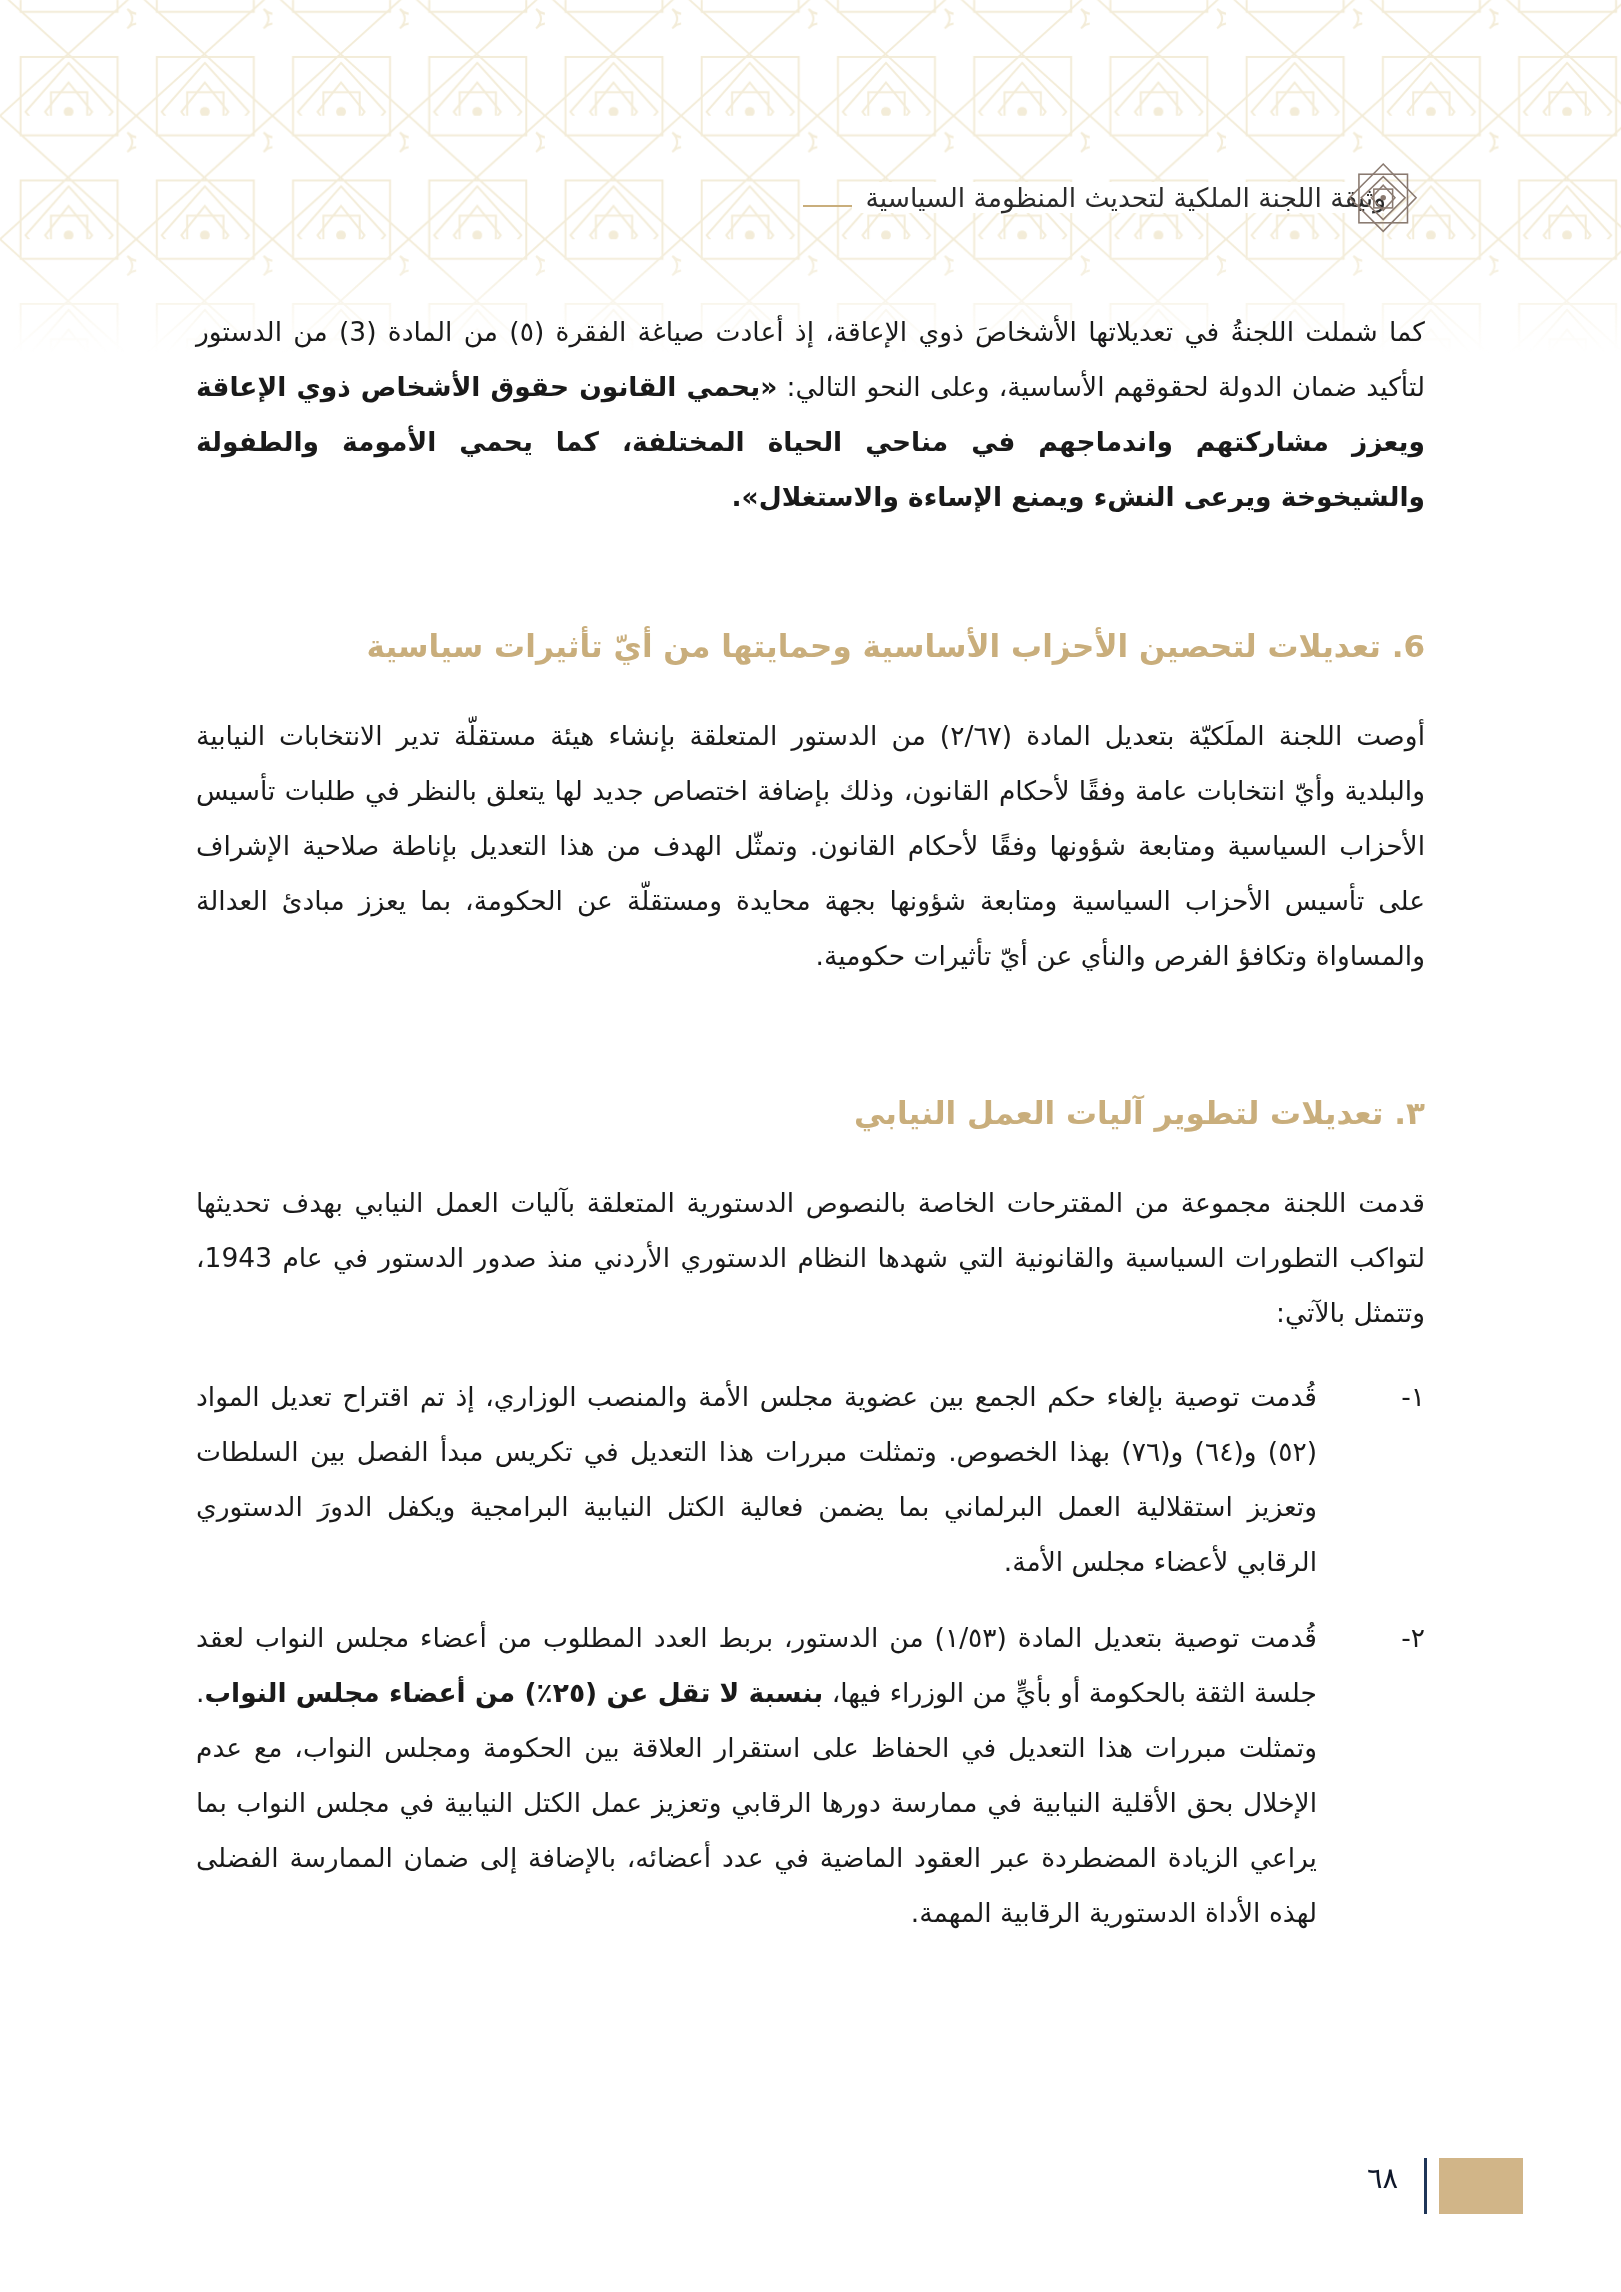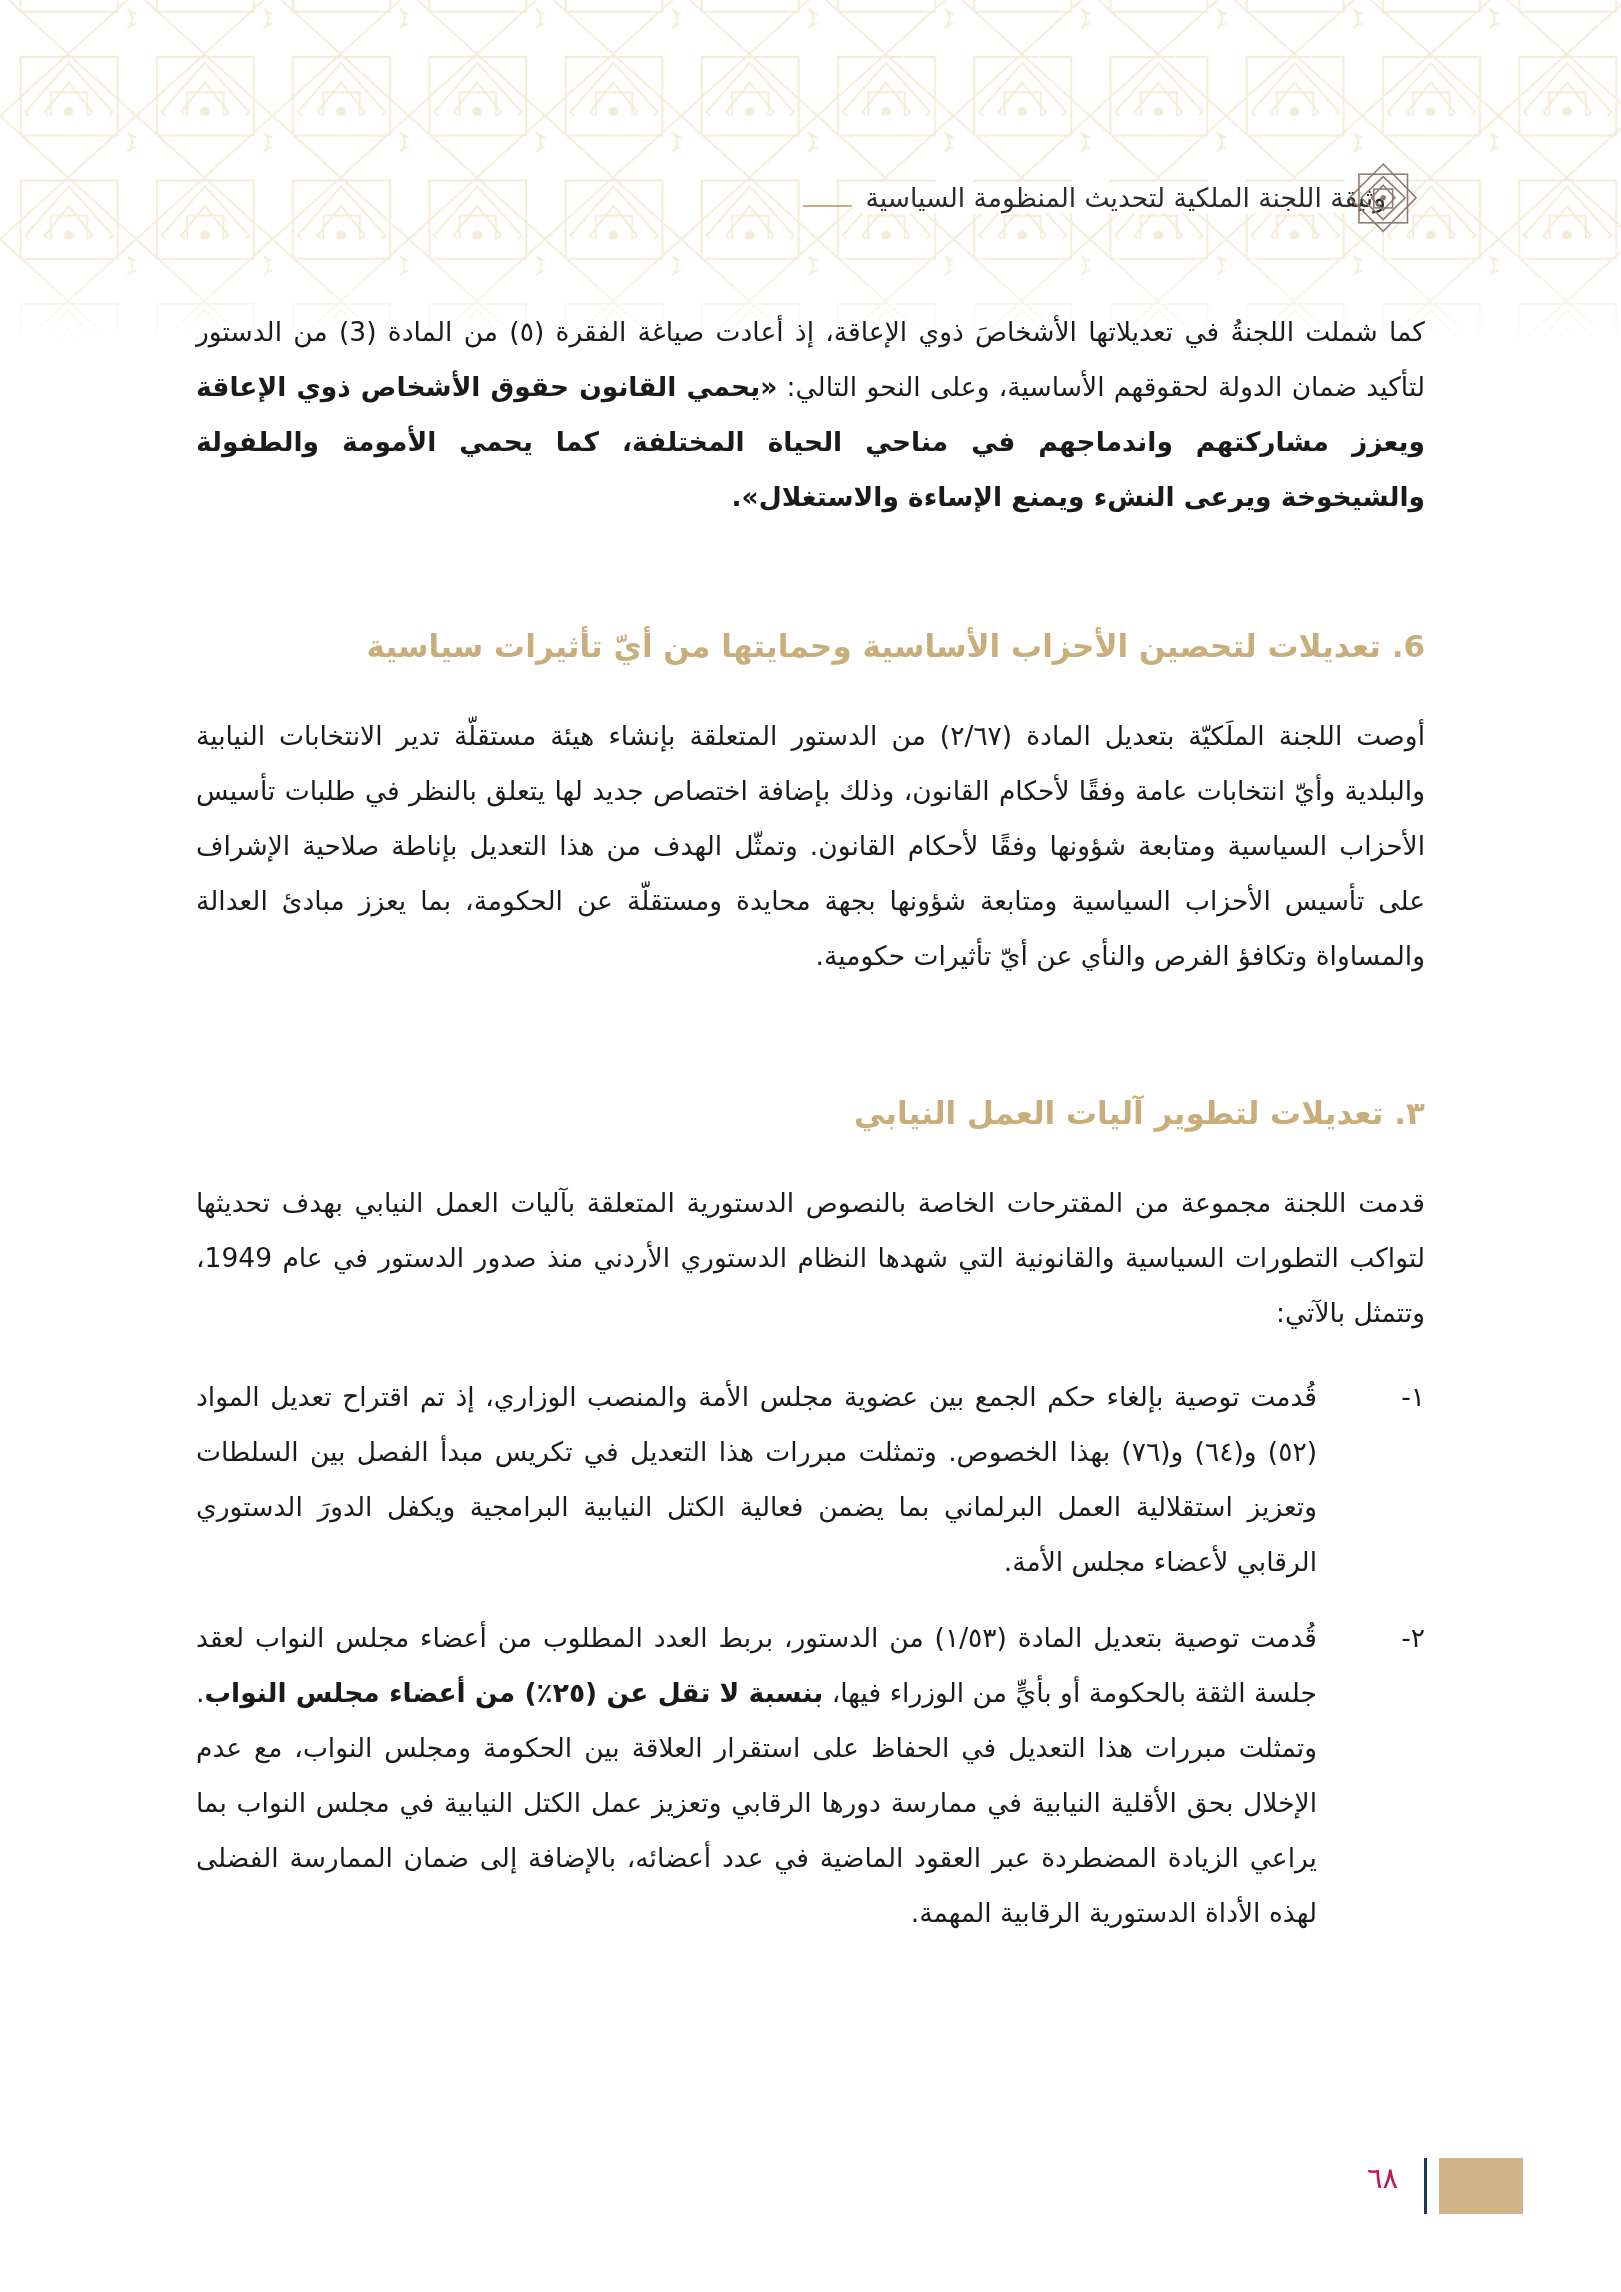--- a/index.html
+++ b/index.html
@@ -50,21 +50,21 @@
     .p1 { margin-top: 9.8px; }
     .list { margin: 29px 0 0 0; padding: 0; list-style: none; }
     .list-item { display: flex; flex-direction: row; margin-bottom: 21.6px; }
     .list-num {
       width: 59px; flex: 0 0 59px; font-size: 26.5px; line-height: 55px;
       text-align: right;
     }
     .list-text { flex: 1; padding-right: 49px; }
     .footer-num {
       position: absolute; top: 2159px; left: 1367px;
-      font-size: 29px; color: #be185d; line-height: 39px;
+      font-size: 29px; color: #0f172a; line-height: 39px;
     }
     .footer-rule {
       position: absolute; top: 2158px; left: 1424px; width: 2.9px; height: 56px;
       background: #1f3558;
     }
     .footer-block {
       position: absolute; top: 2158px; left: 1439px; width: 84px; height: 56px;
       background: #d1b588;
     }
   </style>
@@ -107,21 +107,21 @@
 </svg>
 
 <div class="content">
 
   <p class="para p1"><span>كما شملت اللجنةُ في تعديلاتها الأشخاصَ ذوي الإعاقة، إذ أعادت صياغة الفقرة (٥) من المادة (3) من الدستور لتأكيد ضمان الدولة لحقوقهم الأساسية، وعلى النحو التالي: </span><b>«يحمي القانون حقوق الأشخاص ذوي الإعاقة ويعزز مشاركتهم واندماجهم في مناحي الحياة المختلفة، كما يحمي الأمومة والطفولة والشيخوخة ويرعى النشء ويمنع الإساءة والاستغلال»</b><b>.</b></p>
 
   <h2 class="section-heading h2">6. تعديلات لتحصين الأحزاب الأساسية وحمايتها من أيّ تأثيرات سياسية</h2>
   <p class="para">أوصت اللجنة الملَكيّة بتعديل المادة (٢/٦٧) من الدستور المتعلقة بإنشاء هيئة مستقلّة تدير الانتخابات النيابية والبلدية وأيّ انتخابات عامة وفقًا لأحكام القانون، وذلك بإضافة اختصاص جديد لها يتعلق بالنظر في طلبات تأسيس الأحزاب السياسية ومتابعة شؤونها وفقًا لأحكام القانون. وتمثّل الهدف من هذا التعديل بإناطة صلاحية الإشراف على تأسيس الأحزاب السياسية ومتابعة شؤونها بجهة محايدة ومستقلّة عن الحكومة، بما يعزز مبادئ العدالة والمساواة وتكافؤ الفرص والنأي عن أيّ تأثيرات حكومية.</p>
 
   <h2 class="section-heading h3">٣. تعديلات لتطوير آليات العمل النيابي</h2>
-  <p class="para">قدمت اللجنة مجموعة من المقترحات الخاصة بالنصوص الدستورية المتعلقة بآليات العمل النيابي بهدف تحديثها لتواكب التطورات السياسية والقانونية التي شهدها النظام الدستوري الأردني منذ صدور الدستور في عام 1949، وتتمثل بالآتي:</p>
+  <p class="para">قدمت اللجنة مجموعة من المقترحات الخاصة بالنصوص الدستورية المتعلقة بآليات العمل النيابي بهدف تحديثها لتواكب التطورات السياسية والقانونية التي شهدها النظام الدستوري الأردني منذ صدور الدستور في عام 1943، وتتمثل بالآتي:</p>
 
   <ul class="list">
     <li class="list-item">
       <span class="list-num">١-</span>
       <p class="para list-text"><span>قُدمت توصية بإلغاء حكم الجمع بين عضوية مجلس الأمة والمنصب الوزاري، إذ تم اقتراح تعديل المواد (٥٢) و(٦٤) و(٧٦) بهذا الخصوص. وتمثلت مبررات هذا التعديل في تكريس مبدأ الفصل بين السلطات وتعزيز استقلالية العمل البرلماني بما يضمن فعالية الكتل النيابية البرامجية ويكفل الدورَ الدستوري الرقابي لأعضاء مجلس الأمة.</span><b></b><span></span></p>
     </li>
     <li class="list-item">
       <span class="list-num">٢-</span>
       <p class="para list-text"><span>قُدمت توصية بتعديل المادة (١/٥٣) من الدستور، بربط العدد المطلوب من أعضاء مجلس النواب لعقد جلسة الثقة بالحكومة أو بأيٍّ من الوزراء فيها، </span><b>بنسبة لا تقل عن (٢٥٪) من أعضاء مجلس النواب</b><span>. وتمثلت مبررات هذا التعديل في الحفاظ على استقرار العلاقة بين الحكومة ومجلس النواب، مع عدم الإخلال بحق الأقلية النيابية في ممارسة دورها الرقابي وتعزيز عمل الكتل النيابية في مجلس النواب بما يراعي الزيادة المضطردة عبر العقود الماضية في عدد أعضائه، بالإضافة إلى ضمان الممارسة الفضلى لهذه الأداة الدستورية الرقابية المهمة.</span></p>
     </li>

